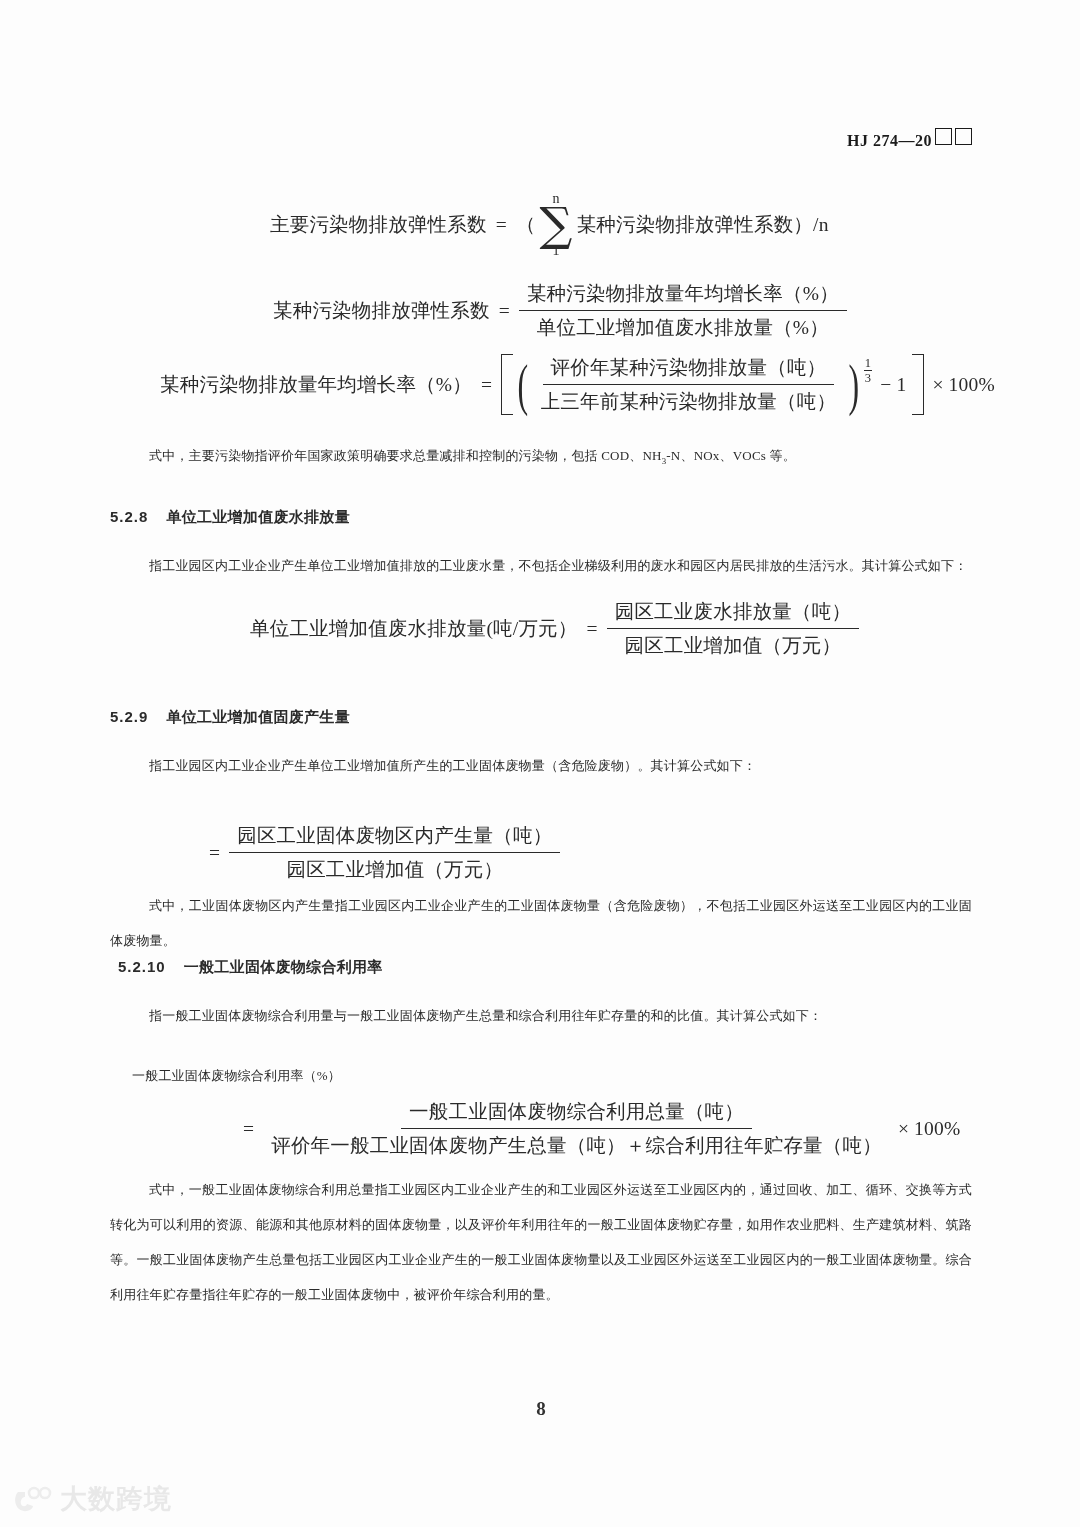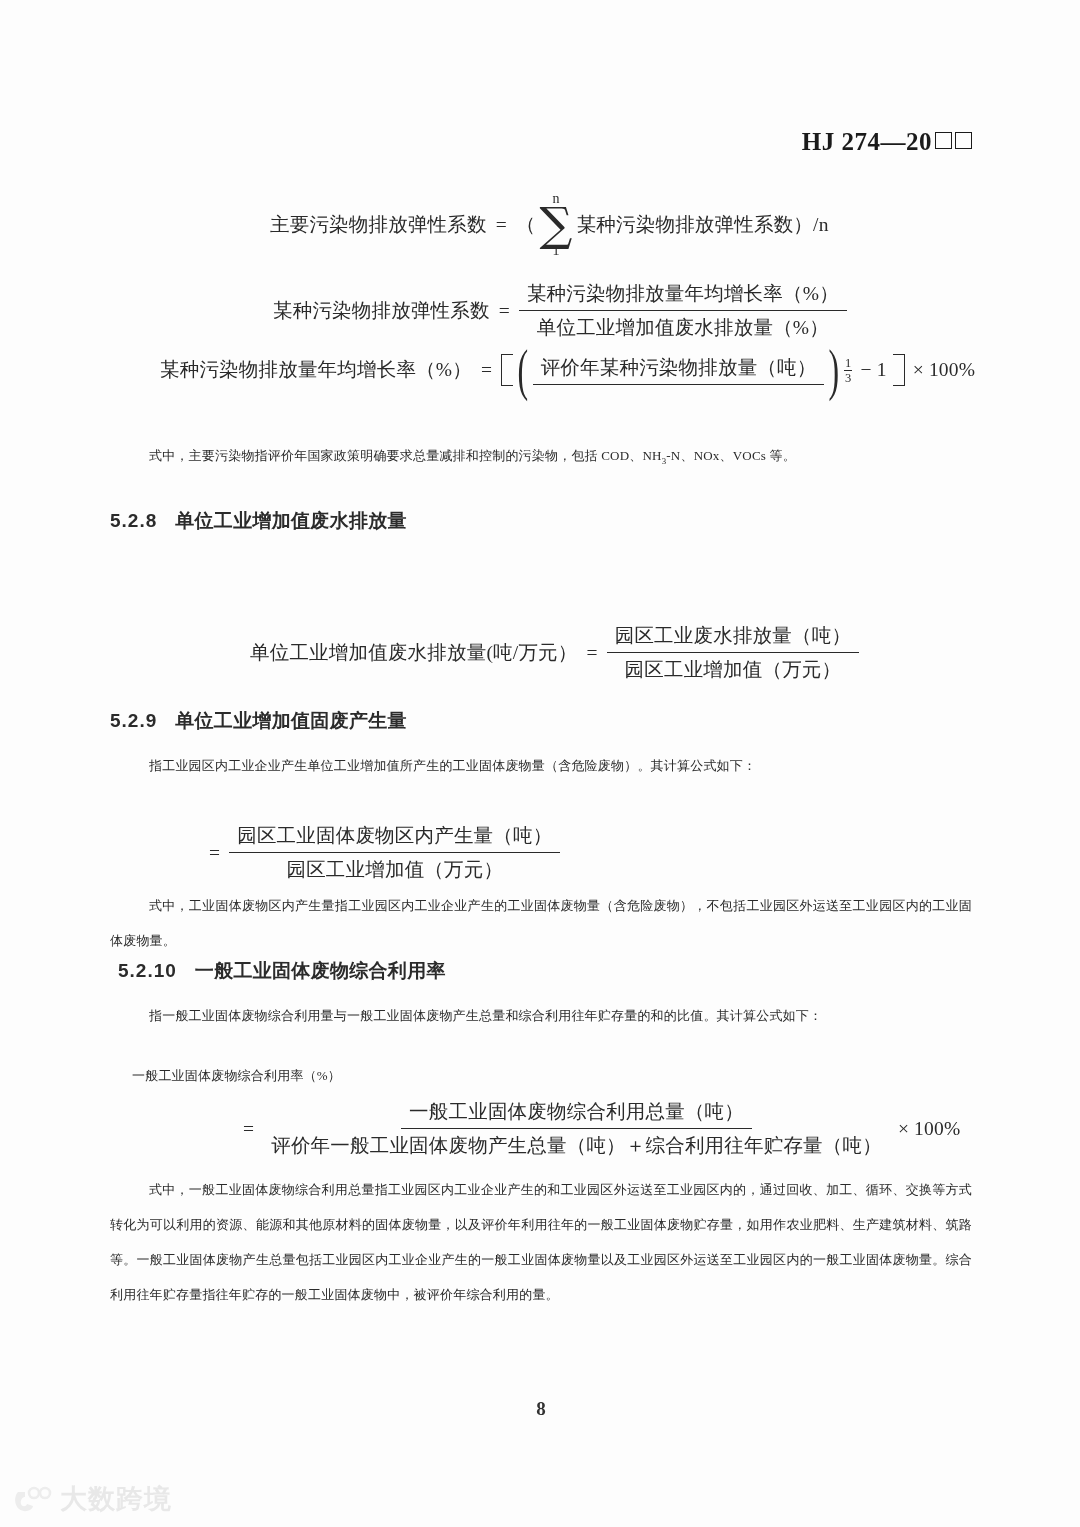--- a/index.html
+++ b/index.html
@@ -26,21 +26,21 @@
     height: 1527px;
   }
 
   
   .doc-header {
     position: absolute;
     top: 128px;
     right: 0;
     font-family: "Liberation Serif", serif;
     font-weight: bold;
-    font-size: 25px;
+    font-size: 16px;
     letter-spacing: 0.5px;
     color: #1b1b1b;
     white-space: nowrap;
   }
   .doc-header .box {
     display: inline-block;
     width: 15px;
     height: 15px;
     border: 1.6px solid #1b1b1b;
     margin-left: 3px;
@@ -56,21 +56,21 @@
     color: #2a2a2a;
     text-align: justify;
     letter-spacing: 0.2px;
   }
   .indent { text-indent: 39px; }
 
   .heading {
     position: absolute;
     font-family: "Liberation Sans", "DejaVu Sans", sans-serif;
     font-weight: bold;
-    font-size: 19px;
+    font-size: 15px;
     color: #2b2b2b;
     letter-spacing: 0.3px;
     white-space: nowrap;
   }
   .heading .num { margin-right: 18px; letter-spacing: 1px; }
 
   
   .formula {
     position: absolute;
     font-family: "Liberation Serif", "DejaVu Serif", serif;
@@ -206,42 +206,44 @@
       </span>
     </div>
 
     <div class="formula" style="top:354px; left:50px; align-items:center;">
       <span>某种污染物排放量年均增长率（%）</span>
       <span class="eq">=</span>
       <span class="bigbracket left"></span>
       <span class="bigparen">(</span>
       <span class="frac">
         <span class="num-part">评价年某种污染物排放量（吨）</span>
+        <span class="den-part">上三年前某种污染物排放量（吨）</span>
       </span>
       <span class="bigparen">)</span>
       <span class="exp-third">
         <span class="t">1</span>
         <span>3</span>
       </span>
       <span style="margin:0 6px 0 8px;">− 1</span>
       <span class="bigbracket right"></span>
       <span style="margin:0 5px 0 8px;">×</span>
       <span>100%</span>
     </div>
 
     <div class="para indent" style="top:438px; left:0; width:862px;">
       <span>式中，主要污染物指评价年国家政策明确要求总量减排和控制的污染物，包括 COD、NH</span><sub>3</sub><span>-N、NOx、VOCs 等。</span>
     </div>
 
     <div class="heading" style="top:508px; left:0;">
       <span class="num">5.2.8</span><span>单位工业增加值废水排放量</span>
     </div>
 
-
-    <div class="formula" style="top:622px; left:140px;align-items:center;">
+    <div class="para indent" style="top:548px; left:0; width:862px;">指工业园区内工业企业产生单位工业增加值排放的工业废水量，不包括企业梯级利用的废水和园区内居民排放的生活污水。其计算公式如下：</div>
+
+    <div class="formula" style="top:598px; left:140px;align-items:center;">
       <span>单位工业增加值废水排放量(吨/万元）</span>
       <span class="eq">=</span>
       <span class="frac">
         <span class="num-part">园区工业废水排放量（吨）</span>
         <span class="den-part">园区工业增加值（万元）</span>
       </span>
     </div>
 
     <div class="heading" style="top:708px; left:0;">
       <span class="num">5.2.9</span><span>单位工业增加值固废产生量</span>

